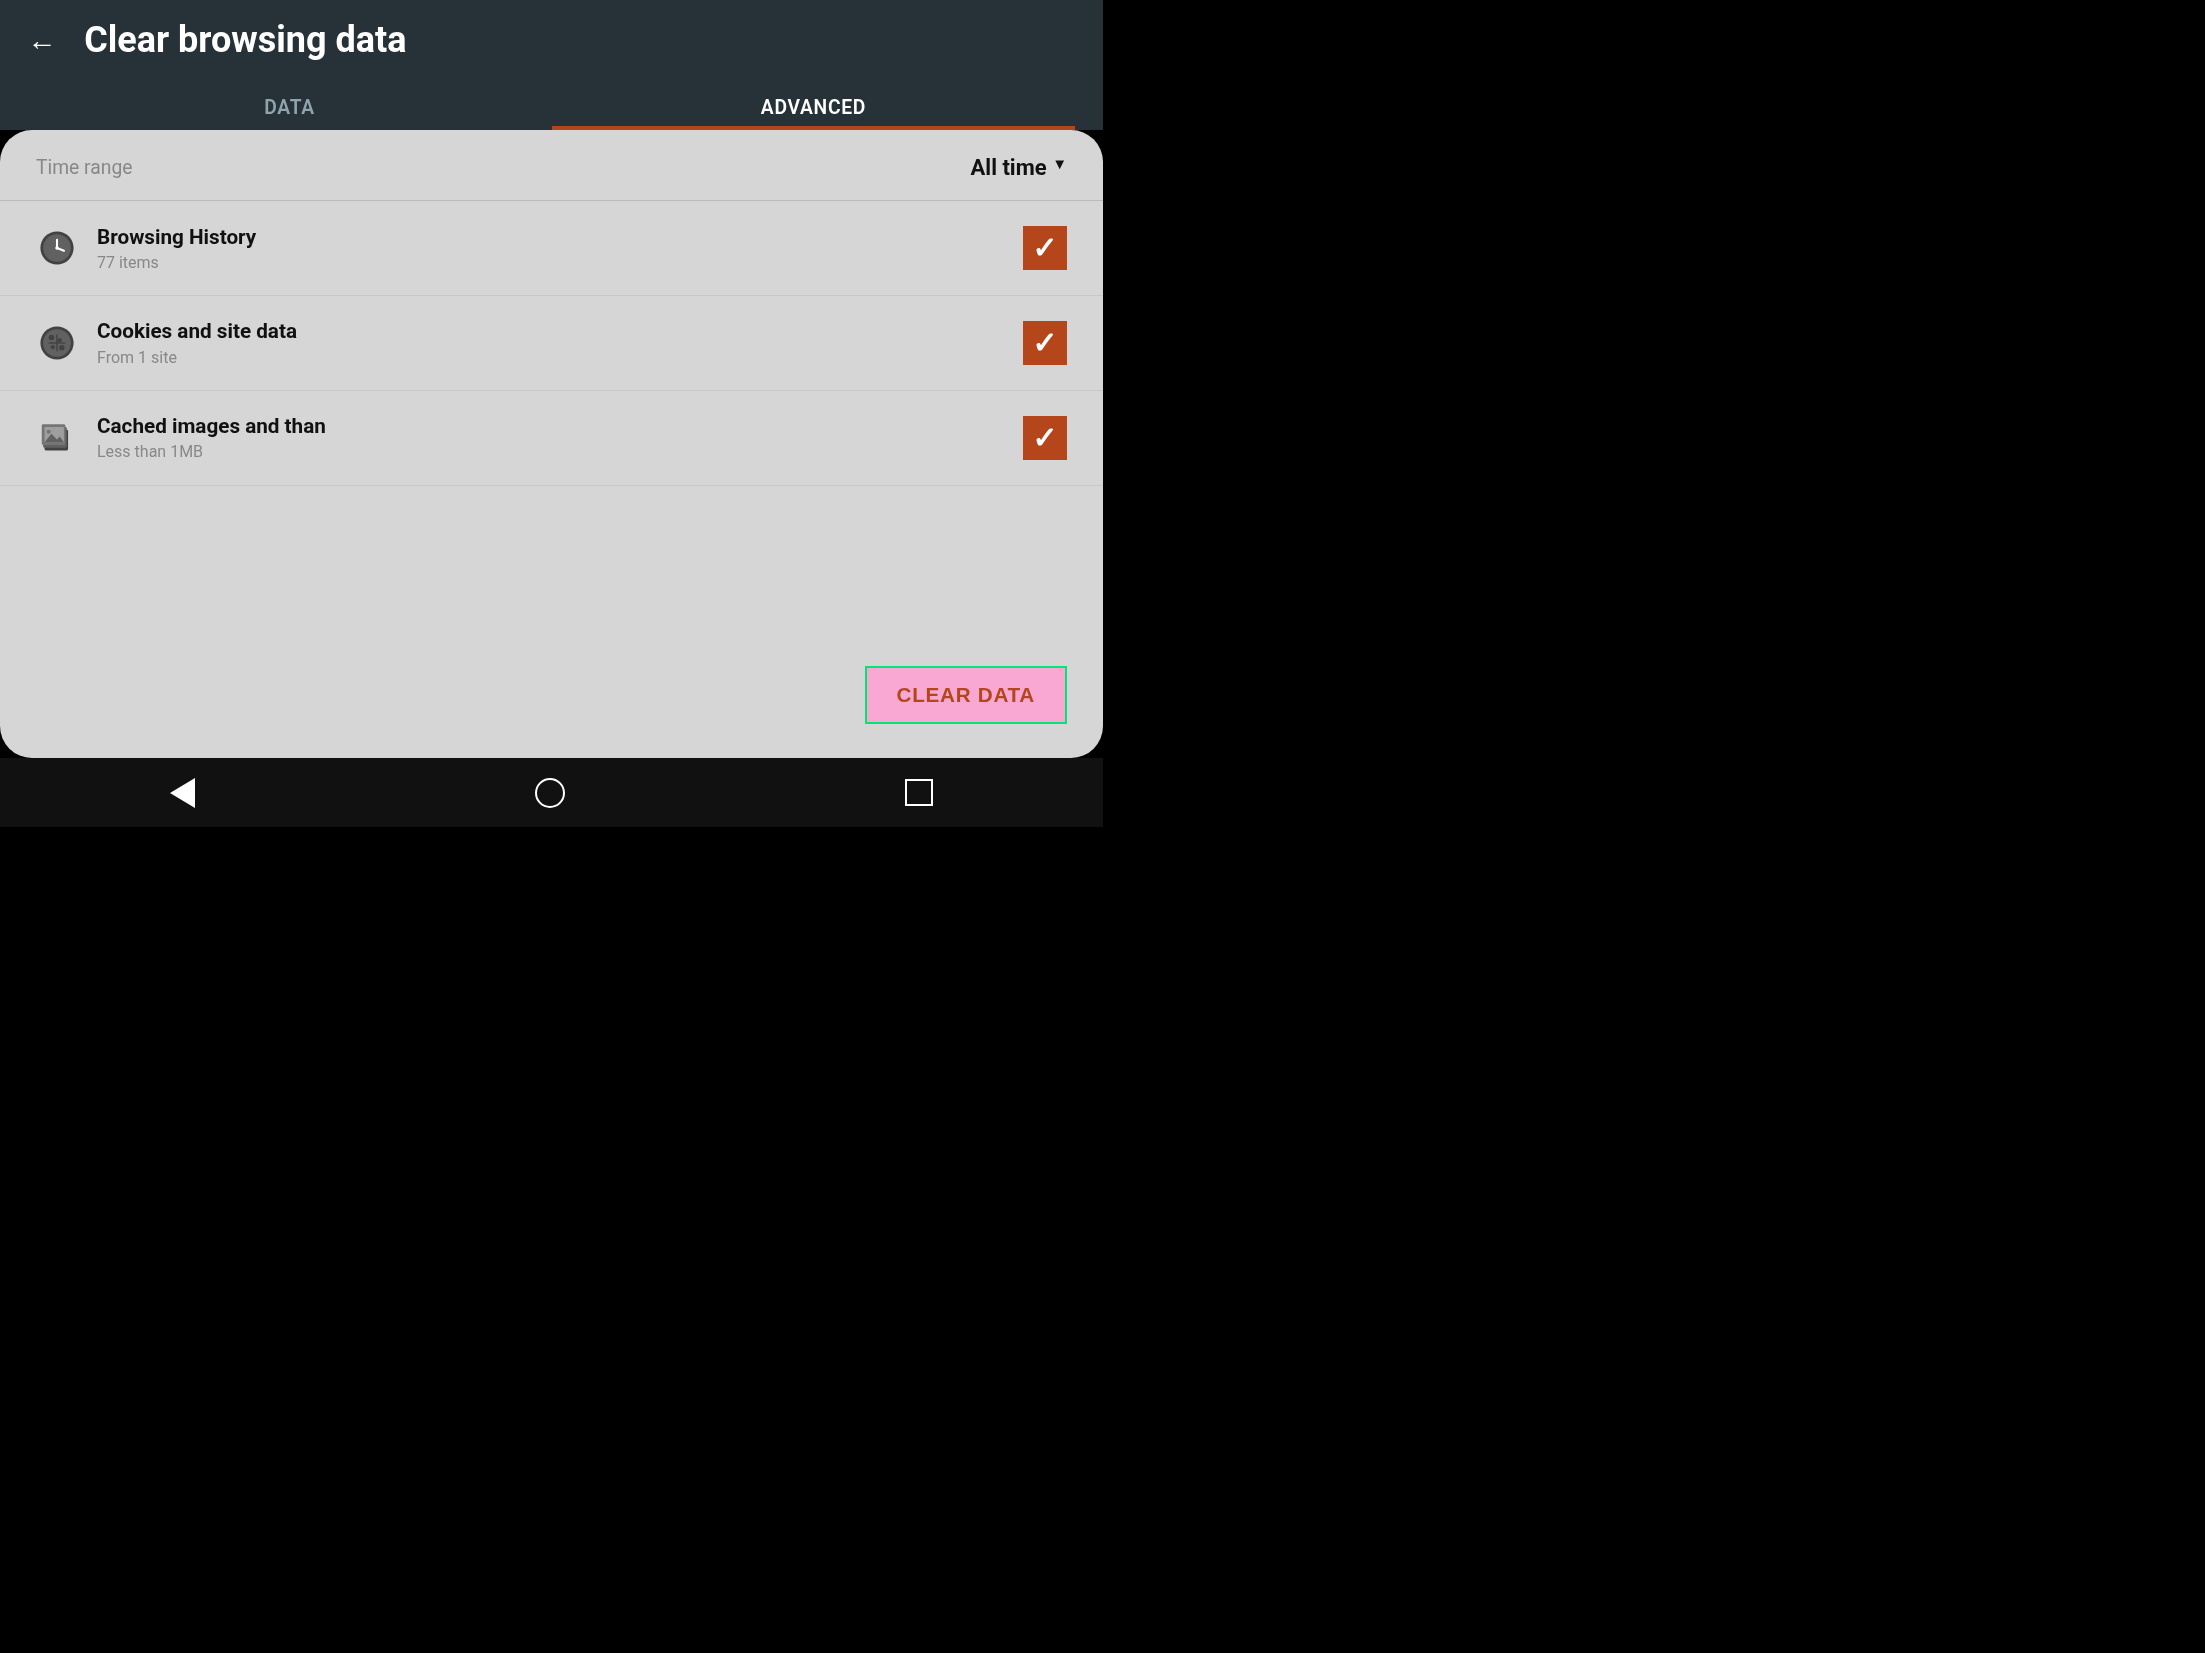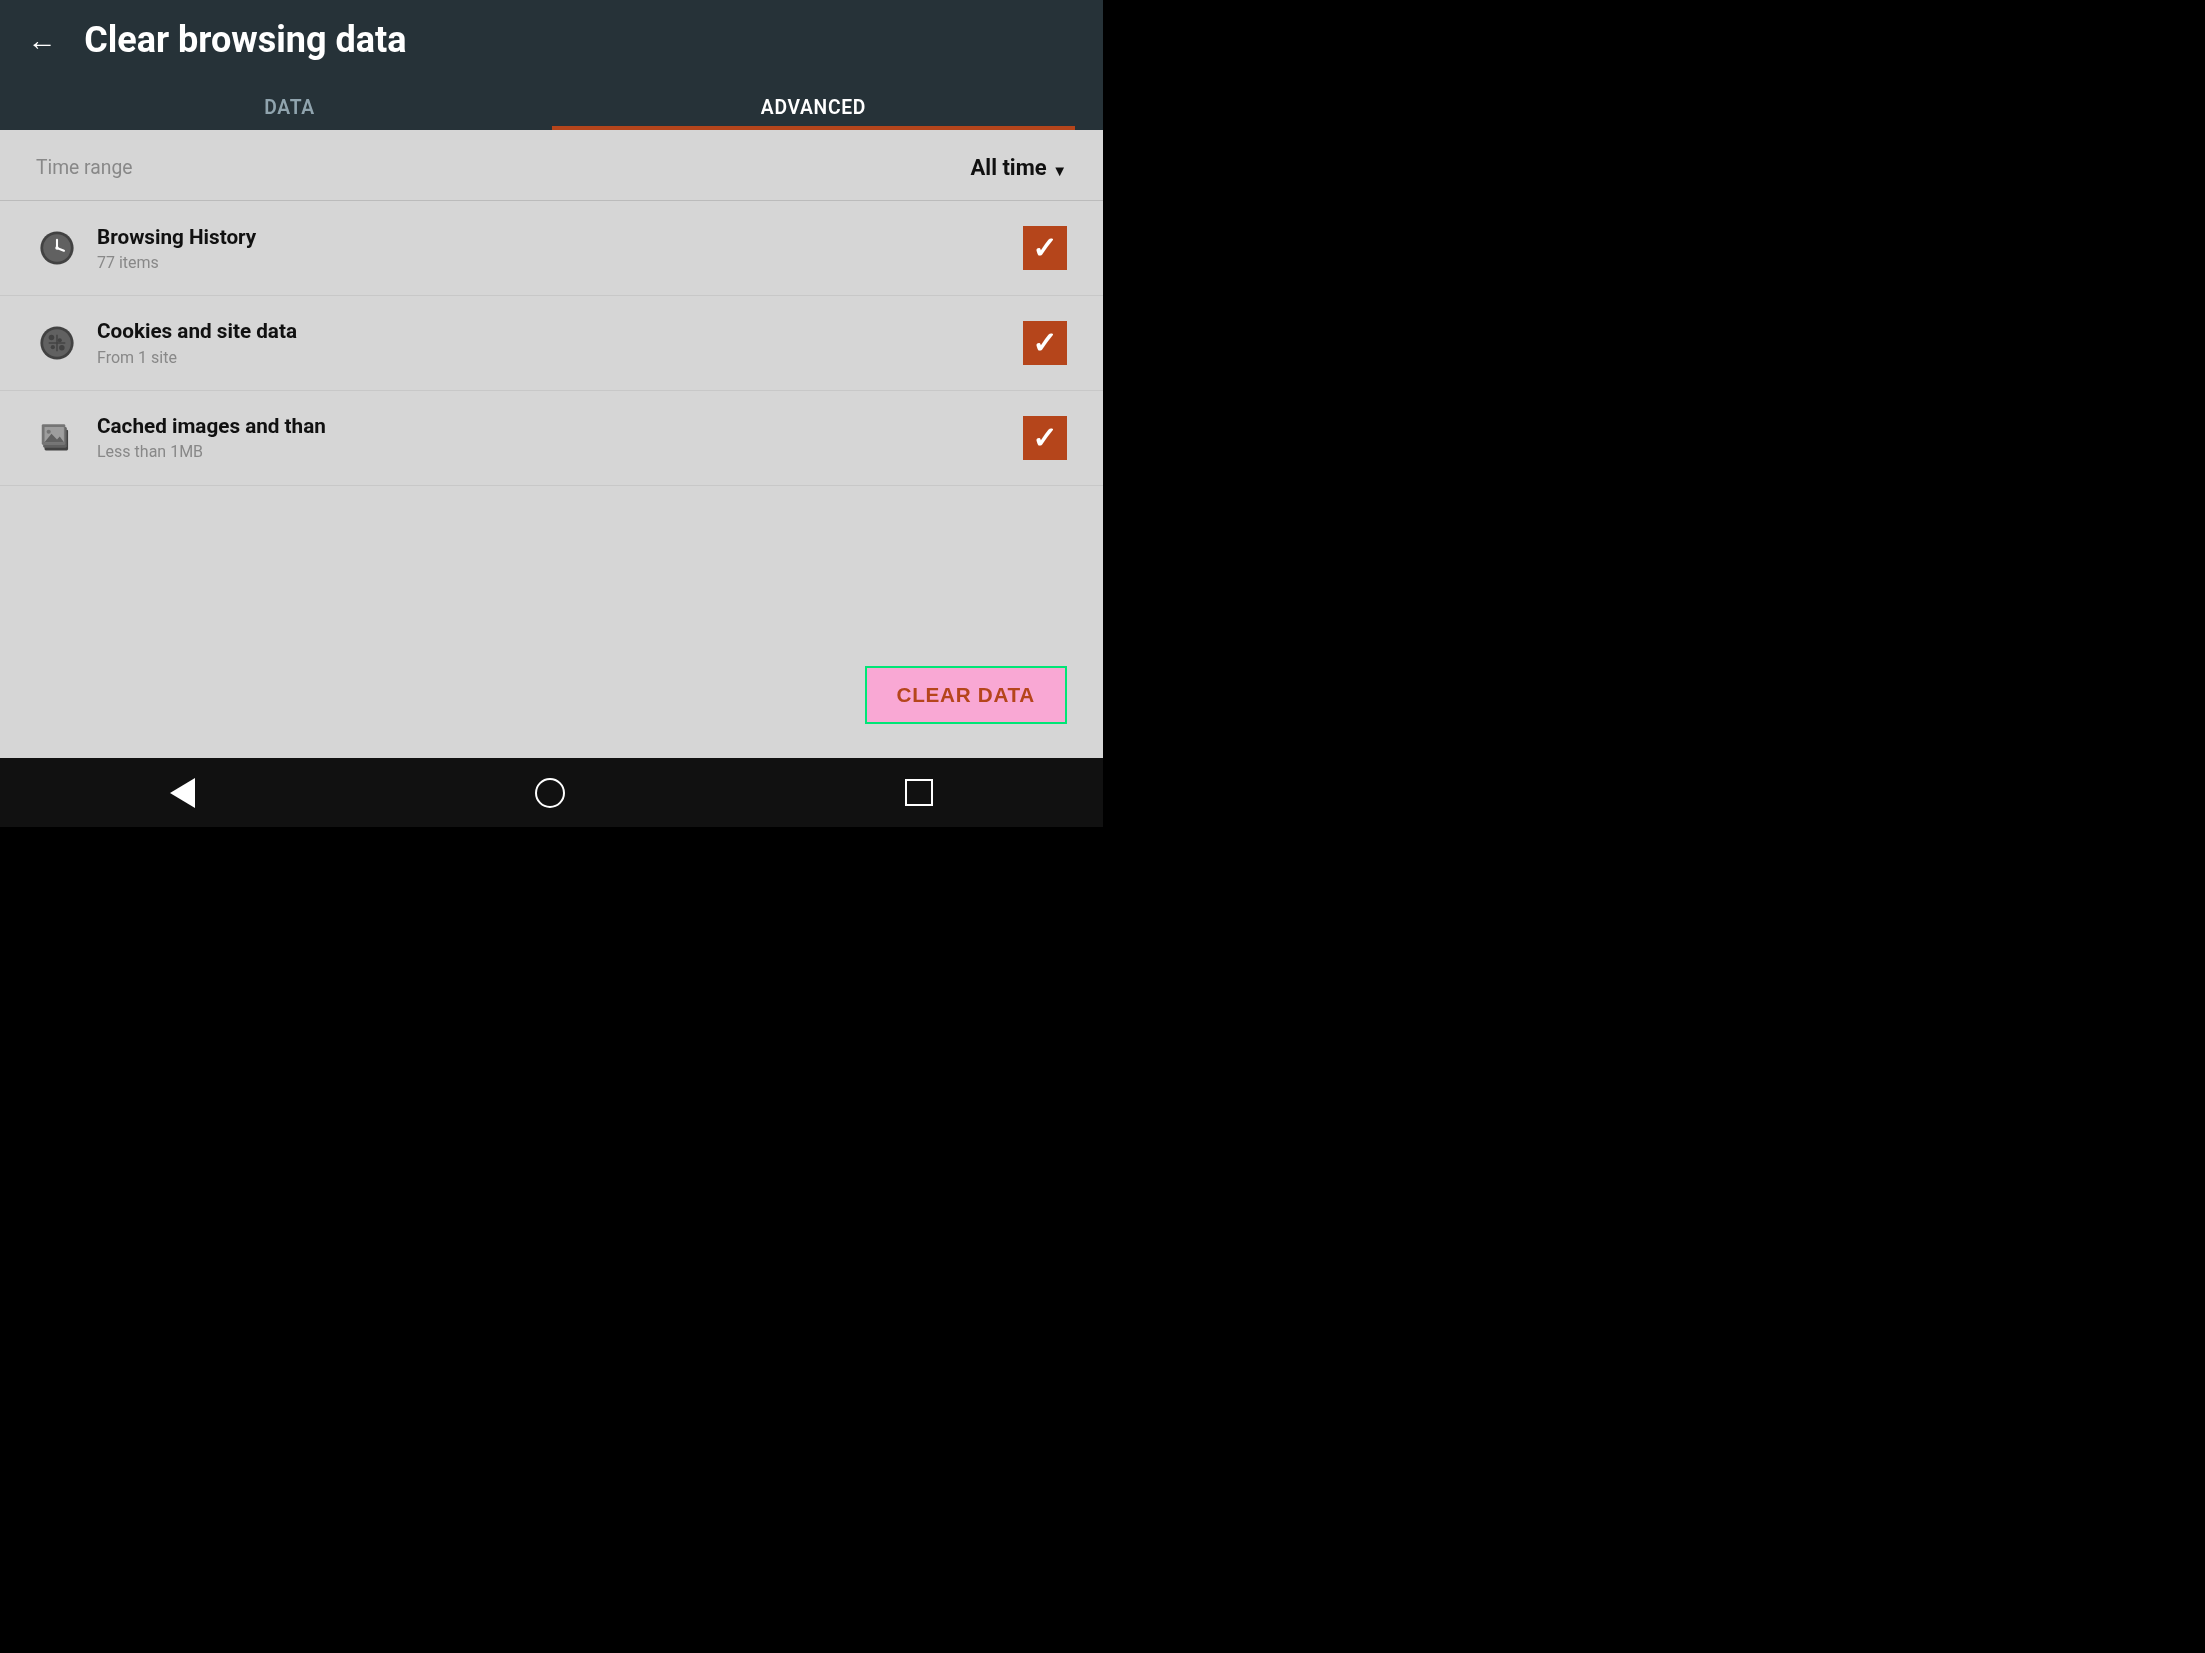--- a/index.html
+++ b/index.html
@@ -78,20 +78,21 @@
       background: #b5451b;
     }
 
     
     #main {
       background: #d6d6d6;
       flex: 1;
       padding: 0;
       display: flex;
       flex-direction: column;
+      border-radius: 32px;
     }
 
     
     #time-range-row {
       display: flex;
       align-items: center;
       justify-content: space-between;
       padding: 25px 36px 20.7px 36px;
     }
 
@@ -99,21 +100,21 @@
       color: #888;
       font-size: 19.3px;
     }
 
     #time-range-value {
       color: #111;
       font-size: 22px;
       font-weight: bold;
       cursor: pointer;
       display: flex;
-      align-items: flex-end;
+      align-items: flex-start;
       gap: 5.5px;
     }
 
     #time-range-chevron {
       font-size: 15px;
       color: #111;
     }
 
     
     .divider {

